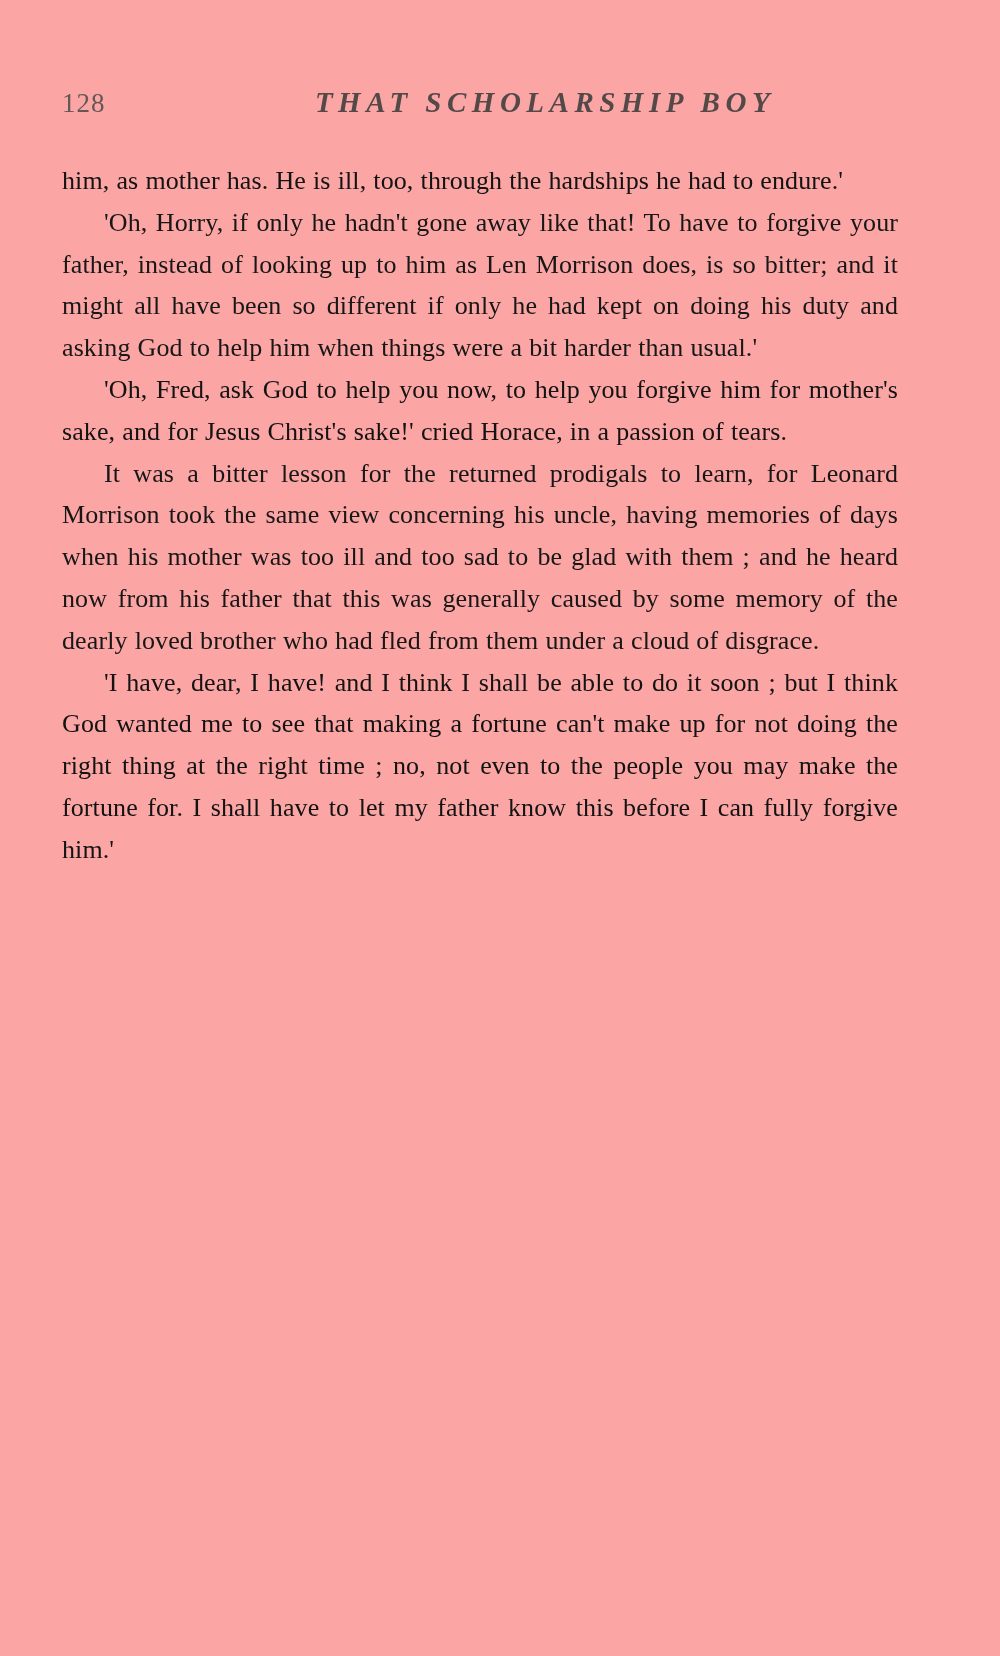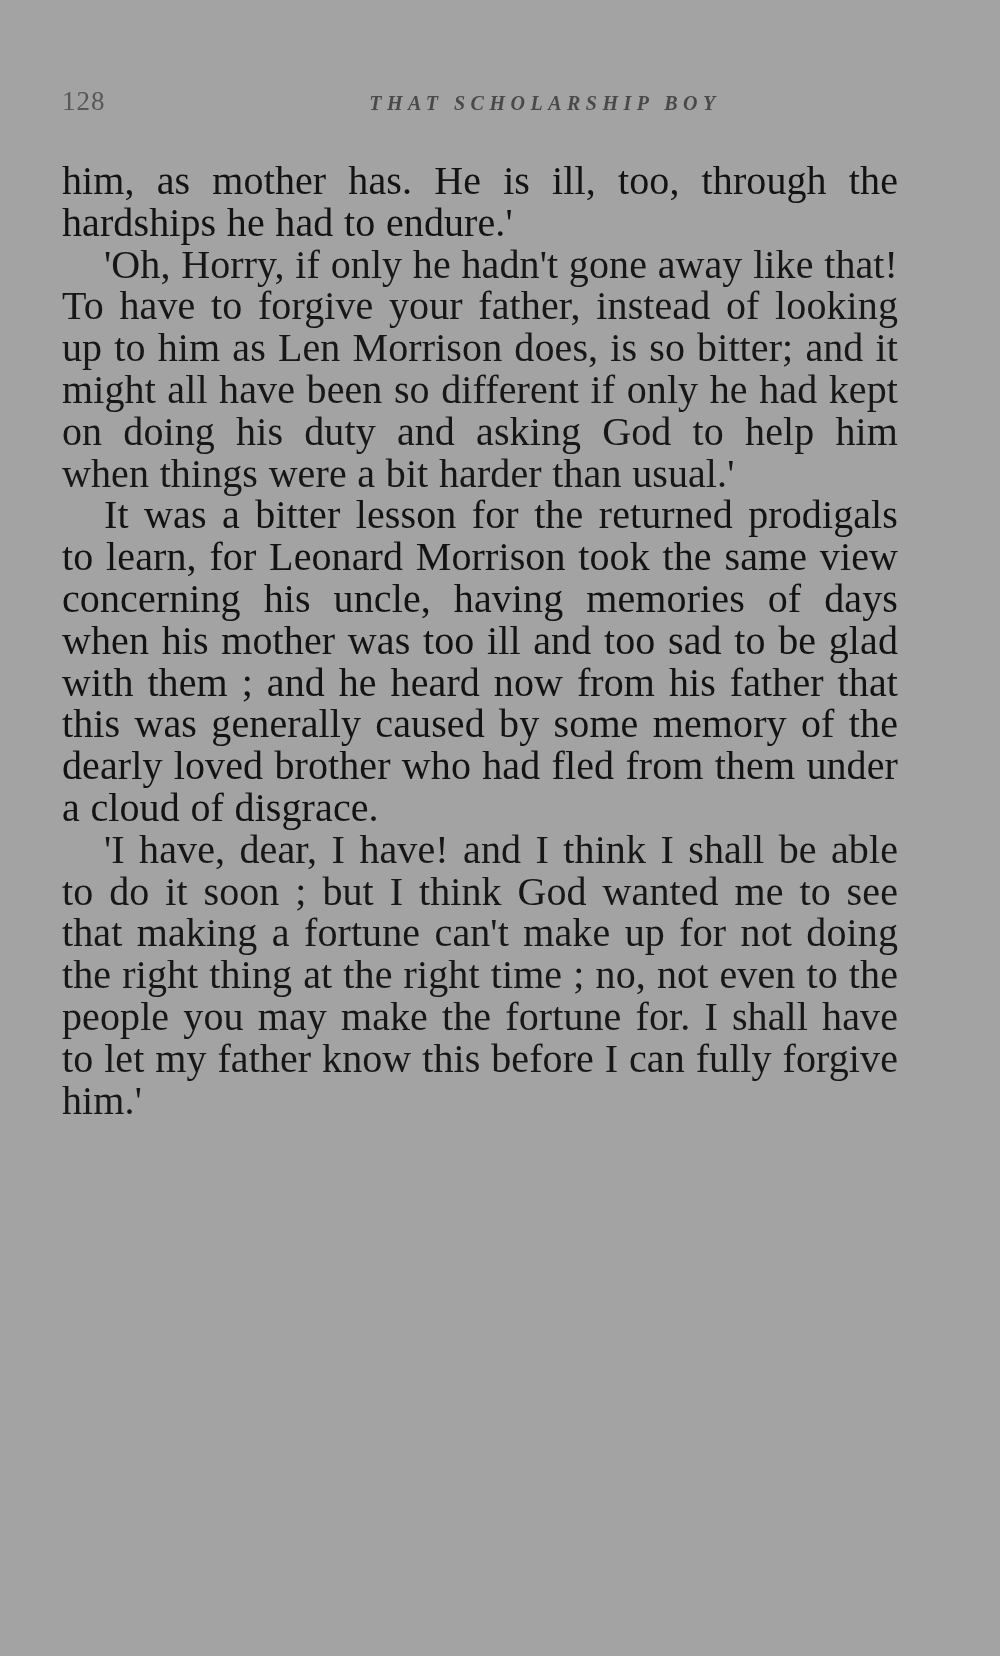--- a/index.html
+++ b/index.html
@@ -13,21 +13,21 @@
     position: relative;
     font-family: "Liberation Serif", serif;
     color: #1a1a1a;
     overflow: hidden;
   }
   .page {
     position: absolute;
     top: 0; left: 0;
     width: 1000px;
     height: 1656px;
-    background: #a3a3a3;
+    background: #fca5a5;
   }
   .header {
     position: absolute;
     top: 86px;
     left: 62px;
     right: 62px;
     height: 46px;
     display: flex;
     align-items: baseline;
   }
@@ -40,36 +40,36 @@
     flex: 0 0 130px;
     text-align: left;
     opacity: 0.85;
   }
   .running-title {
     flex: 1 1 auto;
     text-align: center;
     font-family: "Liberation Serif", serif;
     font-style: italic;
     font-weight: bold;
-    font-size: 20px;
+    font-size: 29px;
     letter-spacing: 5.5px;
     color: #3d3d3d;
     padding-right: 40px;
     white-space: nowrap;
     opacity: 0.88;
   }
   .body-text {
     position: absolute;
     top: 160px;
     left: 62px;
     width: 836px;
   }
   p.para {
     margin: 0;
-    font-size: 40px;
+    font-size: 26px;
     line-height: 41.8px;
     text-align: justify;
     text-justify: inter-word;
     color: #151515;
     letter-spacing: 0.1px;
     word-spacing: 0.5px;
   }
   p.para.indent {
     text-indent: 42px;
   }
@@ -86,17 +86,18 @@
 <div class="page">
 
   <div class="header">
     <div class="folio">128</div>
     <div class="running-title">THAT SCHOLARSHIP BOY</div>
   </div>
 
   <div class="body-text">
     <p class="para">him, as mother has.  He is ill, too, through the hardships he had to endure.'</p>
     <p class="para indent">'Oh, Horry, if only he hadn't gone away like that!  To have to forgive your father, instead of looking up to him as Len Morrison does, is so bitter; and it might all have been so different if only he had kept on doing his duty and asking God to help him when things were a bit harder than usual.'</p>
+    <p class="para indent">'Oh, Fred, ask God to help you now, to help you forgive him for mother's sake, and for Jesus Christ's sake!' cried Horace, in a passion of tears.</p>
     <p class="para indent">It was a bitter lesson for the returned prodigals to learn, for Leonard Morrison took the same view concerning his uncle, having memories of days when his mother was too ill and too sad to be glad with them ; and he heard now from his father that this was generally caused by some memory of the dearly loved brother who had fled from them under a cloud of disgrace.</p>
     <p class="para indent">'I have, dear, I have! and I think I shall be able to do it soon ; but I think God wanted me to see that making a fortune can't make up for not doing the right thing at the right time ; no, not even to the people you may make the fortune for.  I shall have to let my father know this before I can fully forgive him.'</p>
   </div>
 
 </div>
 
 </body></html>

